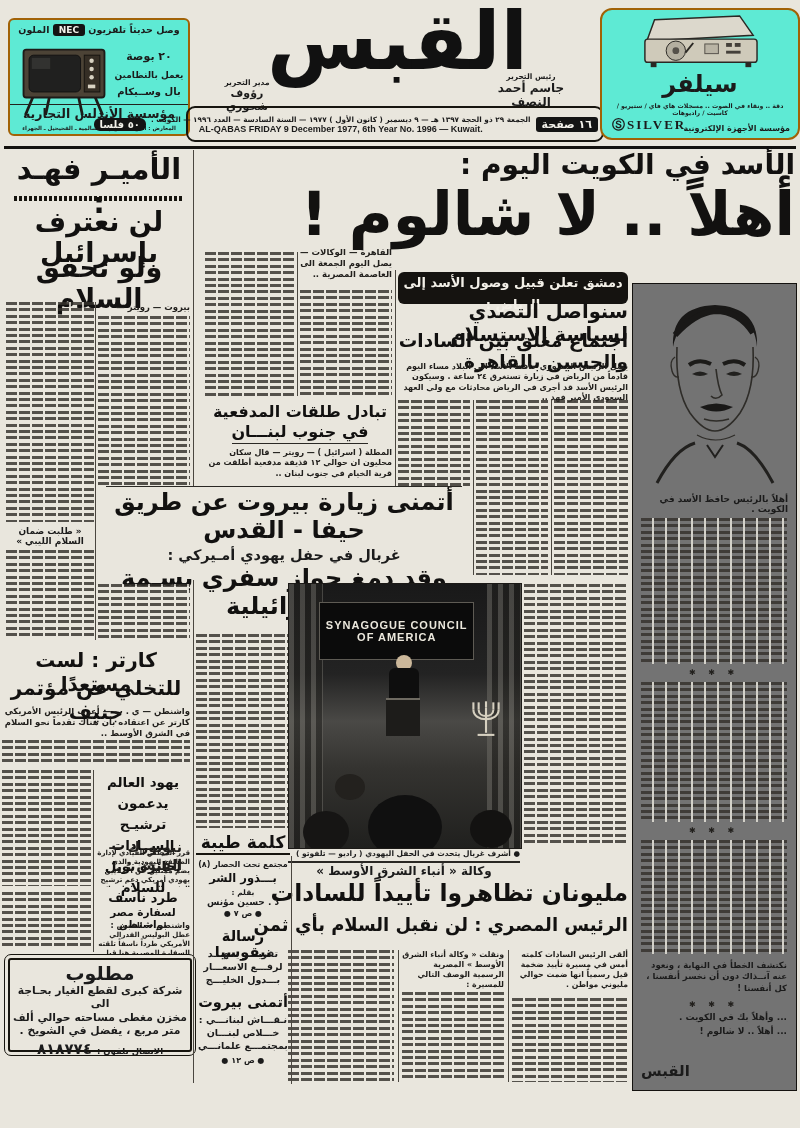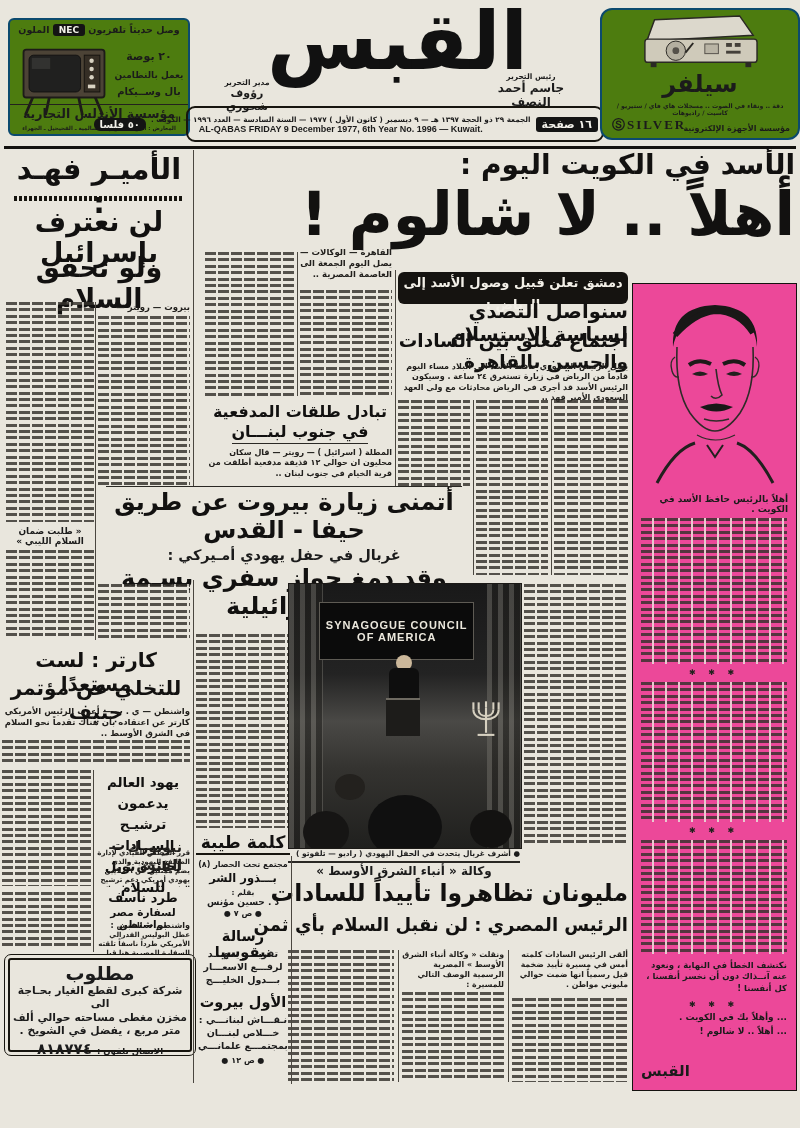--- a/index.html
+++ b/index.html
@@ -10,21 +10,21 @@
   .ctr{text-align:center;}
   .rgt{text-align:right;}
   .fx{position:absolute;opacity:.82;
       background:
         repeating-linear-gradient(90deg, rgba(233,230,221,0) 0 11px, #e9e6dd 11px 13px),
         repeating-linear-gradient(180deg, #34312c 0 3px, rgba(0,0,0,0) 3px 6.4px);}
   .sn{position:absolute;font-size:8.5px;font-weight:700;line-height:1.3;color:#22201d;text-align:right;}
   .vr{position:absolute;width:1px;background:#4a463f;}
   .hr{position:absolute;height:1px;background:#2a2824;}
   .chip{background:#141414;color:#f3f1ea;font-weight:800;border-radius:3px;padding:1px 6px;}
-  .box-ad{position:absolute;border:2px solid #0c4a6e;border-radius:6px;background:#4d7c0f;}
+  .box-ad{position:absolute;border:2px solid #a16207;border-radius:6px;background:#5eead4;}
   .headline{font-weight:900;letter-spacing:-.5px;color:#121110;}
   .invbar{background:#151310;color:#f2efe7;font-weight:800;}
   .photo{position:absolute;border:1px solid #1c1a17;overflow:hidden;
          background:linear-gradient(180deg,#191919 0%,#232323 34%,#4a4946 52%,#343330 70%,#20201e 100%);}
   .photo .curtain{position:absolute;top:0;bottom:0;width:34px;opacity:.55;
          background:repeating-linear-gradient(90deg,#6b6963 0 5px,#23221f 5px 11px);}
   .idx-t{font-weight:900;text-align:center;color:#121110;}
   .star{letter-spacing:5px;text-align:center;font-size:8px;color:#22201d;}
 </style>
 </head>
@@ -235,29 +235,29 @@
   <div class="abs idx-t" style="left:196px;top:871px;width:94px;font-size:11.5px;">بـــذور الشر</div>
   <div class="abs ctr" style="left:196px;top:888px;width:94px;font-size:7.5px;font-weight:700;">بقلم :</div>
   <div class="abs ctr" style="left:196px;top:897px;width:94px;font-size:9px;font-weight:800;">د . حسين مؤنس</div>
   <div class="abs ctr" style="left:196px;top:909px;width:94px;font-size:8px;font-weight:800;">● ص ٧ ●</div>
   <div class="abs idx-t" style="left:196px;top:928px;width:94px;font-size:14.5px;">رسالة نيقوسيا</div>
   <div class="abs ctr" style="left:196px;top:948px;width:94px;font-size:9.5px;font-weight:800;line-height:1.35;">
     <div>تقريـــر يمهـــد</div>
     <div>لرفـــع الاسعـــار</div>
     <div>بـــدول الخليـــج</div>
   </div>
-  <div class="abs idx-t" style="left:196px;top:994px;width:94px;font-size:14.5px;">الأول بيروت</div>
+  <div class="abs idx-t" style="left:196px;top:994px;width:94px;font-size:14.5px;">أتمنى بيروت</div>
   <div class="abs ctr" style="left:196px;top:1014px;width:94px;font-size:9.5px;font-weight:800;line-height:1.35;">
     <div>نـقـــاش لبنانـــي :</div>
     <div>خـــلاص لبنـــان</div>
     <div>بمجتمـــع علمانـــي</div>
   </div>
   <div class="abs ctr" style="left:196px;top:1056px;width:94px;font-size:8px;font-weight:800;">● ص ١٢ ●</div>
 
-  <div class="abs" style="left:632px;top:283px;width:163px;height:806px;border:1.5px solid #14120f;background:#ec4899;">
+  <div class="abs" style="left:632px;top:283px;width:163px;height:806px;border:1.5px solid #14120f;background:#737373;">
     <svg style="display:block;margin:6px auto 0;" width="140" height="200" viewBox="0 0 140 190">
       <path d="M28 52 Q26 12 70 10 Q114 12 112 52 Q110 30 96 23 Q76 14 52 22 Q32 30 28 52 Z" fill="#191817"></path>
       <path d="M30 40 Q50 18 70 16 Q94 16 108 38" stroke="#191817" stroke-width="6" fill="none"></path>
       <path d="M32 52 Q30 95 45 118 Q58 136 70 136 Q82 136 95 118 Q110 95 108 52" stroke="#2e2c28" stroke-width="1.6" fill="none"></path>
       <path d="M30 62 Q24 66 27 76 Q29 83 34 82" stroke="#2e2c28" stroke-width="1.4" fill="none"></path>
       <path d="M110 62 Q116 66 113 76 Q111 83 106 82" stroke="#2e2c28" stroke-width="1.4" fill="none"></path>
       <path d="M44 70 Q54 63 66 69" stroke="#1c1b19" stroke-width="4" fill="none"></path>
       <path d="M78 69 Q90 63 100 70" stroke="#1c1b19" stroke-width="4" fill="none"></path>
       <path d="M47 79 Q55 74 63 79 Q55 83 47 79 Z" fill="#21201e"></path>
       <path d="M81 79 Q89 74 97 79 Q89 83 81 79 Z" fill="#21201e"></path>

